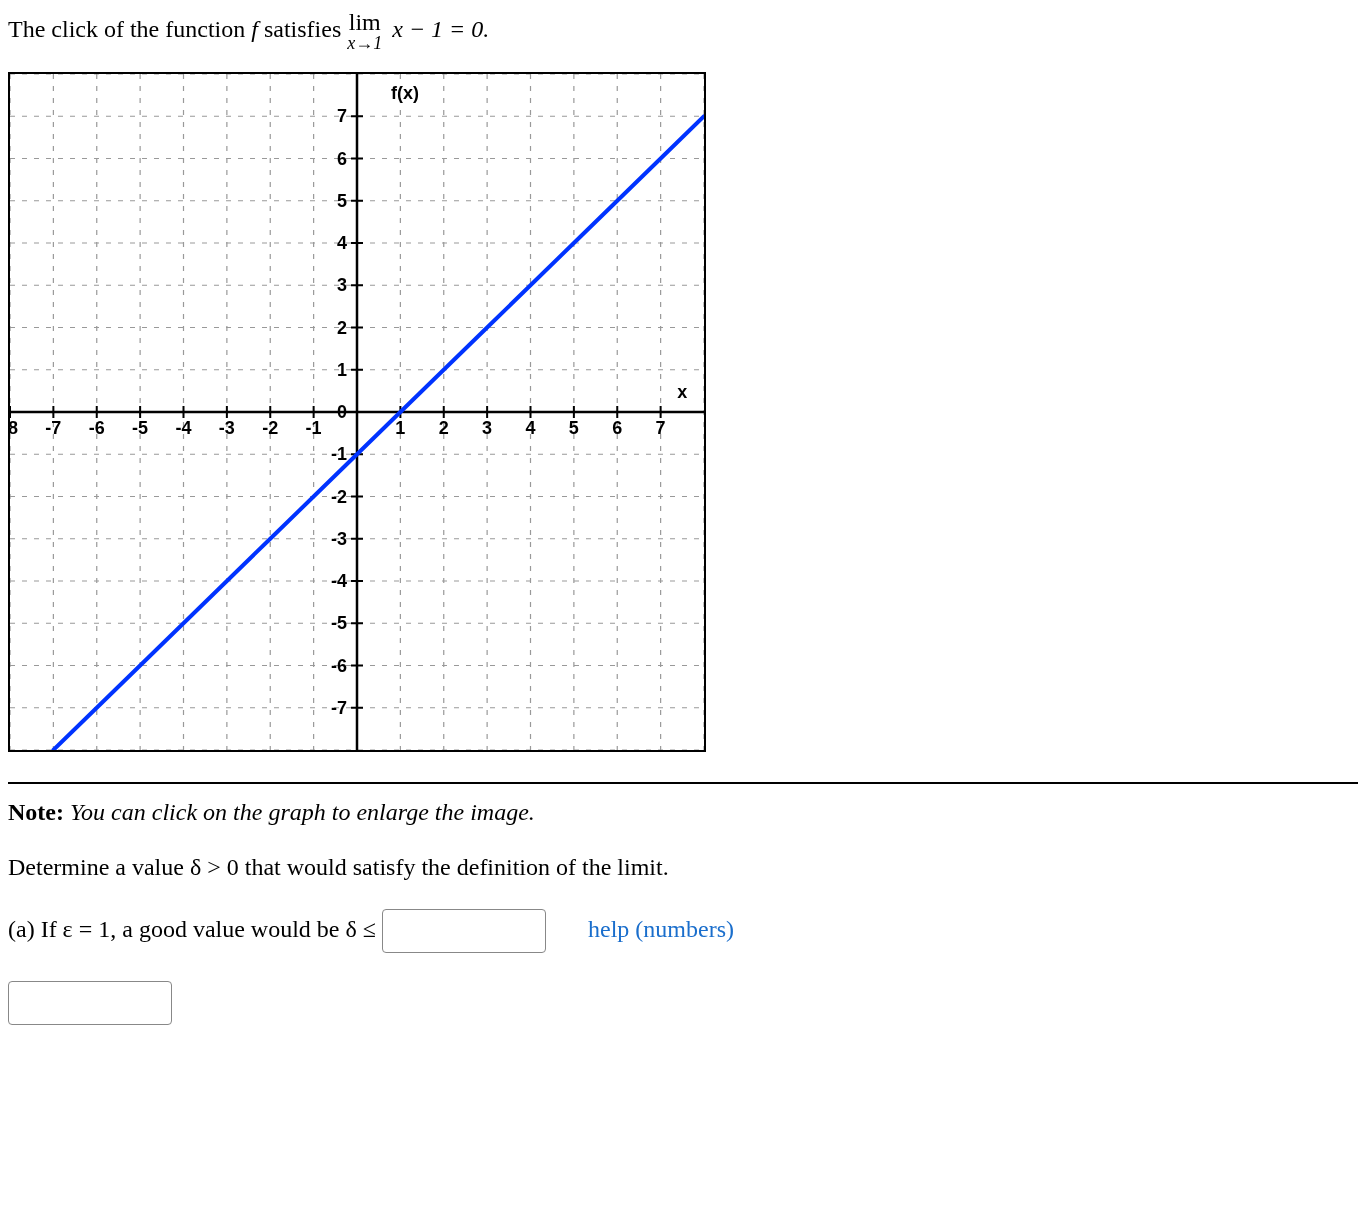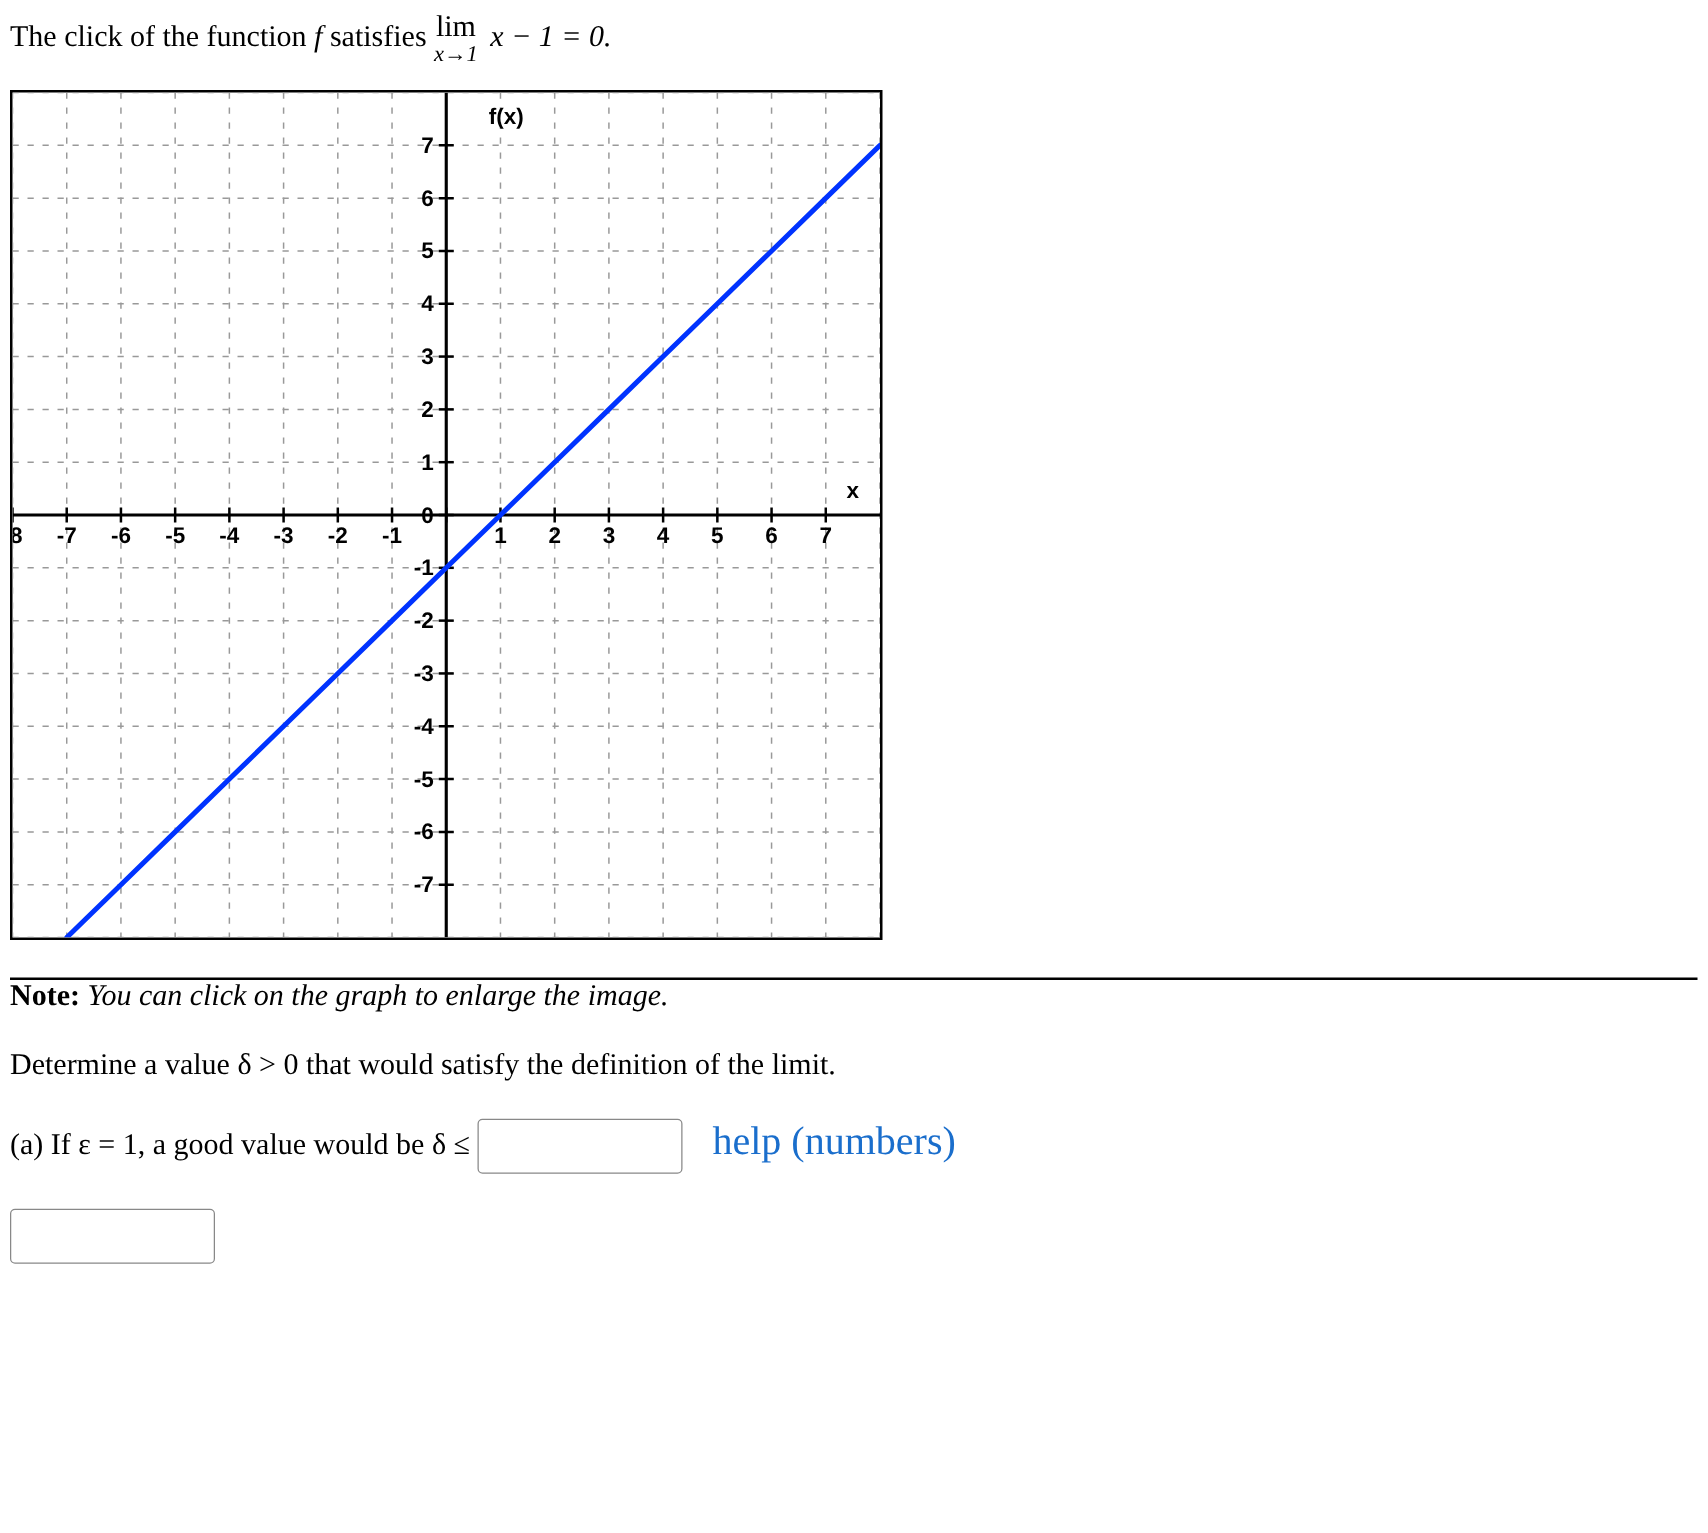--- a/index.html
+++ b/index.html
@@ -28,41 +28,42 @@
     border: 2px solid #000;
     width: 694px;
     height: 676px;
     position: relative;
     margin-bottom: 30px;
     overflow: hidden;
   }
   svg { display: block; }
   .note-row {
     border-top: 2px solid #000;
+    padding-top: 15px;
     margin-top: 10px;
     font-size: 24px;
   }
   .italic-note { font-style: italic; }
   .q-row {
     margin-top: 28px;
     font-size: 24px;
   }
   .inline-input {
     border: 1px solid #888;
     border-radius: 4px;
     height: 38px;
     width: 150px;
     font-size: 20px;
     padding: 2px 6px;
     vertical-align: middle;
   }
   .help-link {
     color: #1a6ecc;
-    margin-left: 18px;
-    font-size: 32px;
+    margin-left: 36px;
+    font-size: 24px;
     cursor: pointer;
   }
   .chart-tick-label {
     font-family: Arial, sans-serif;
     font-weight: bold;
     font-size: 18px;
     fill: #000;
   }
   .axis-label {
     font-family: Arial, sans-serif;

